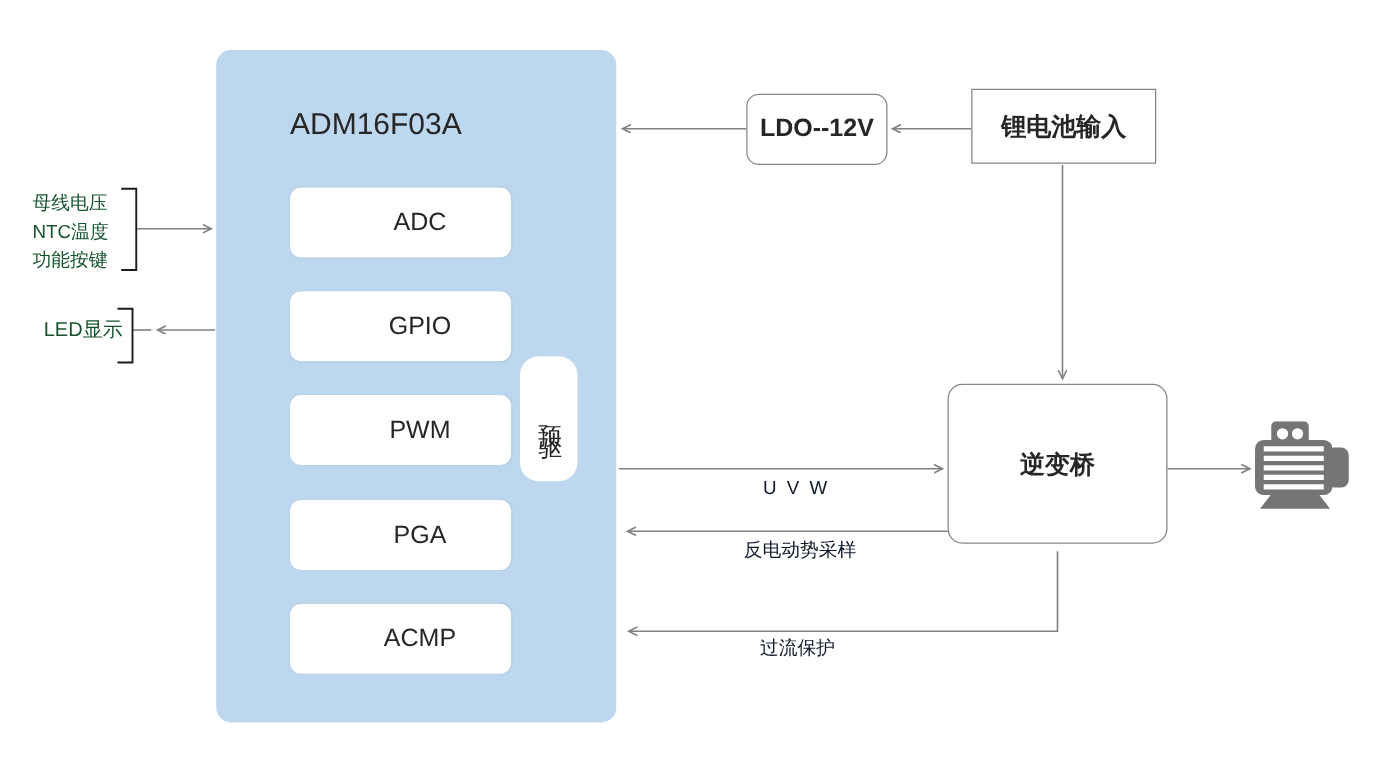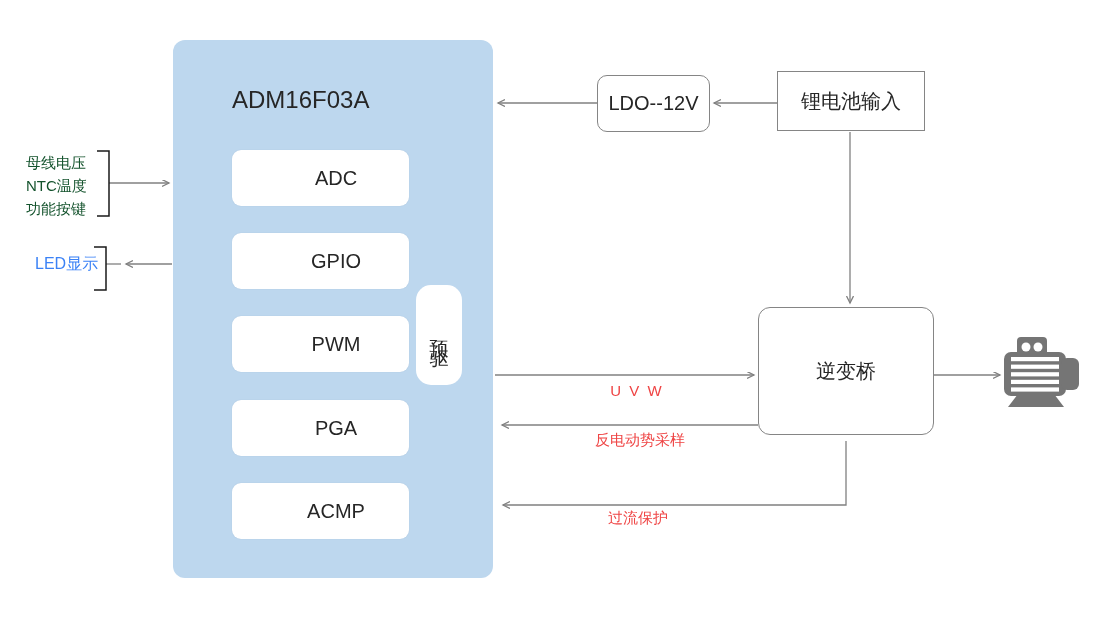--- a/index.html
+++ b/index.html
@@ -68,43 +68,44 @@
   
   .outline-box {
     background: #ffffff;
     border: 1.4px solid #858585;
     display: flex;
     align-items: center;
     justify-content: center;
     font-size: 20px;
     color: #262626;
     box-sizing: border-box;
+    font-weight: bold;
   }
   .ldo-box { left: 597px; top: 75px; width: 113px; height: 57px; border-radius: 10px; }
   .battery-box { left: 777px; top: 71px; width: 148px; height: 60px; border-radius: 0; }
   .inverter-box { left: 758px; top: 307px; width: 176px; height: 128px; border-radius: 12px; }
   
   .input-labels {
     left: 26px; top: 151px;
     width: 78px;
     font-size: 15px;
     line-height: 23px;
     color: #14532d;
     white-space: nowrap;
   }
   .led-label {
     left: 35px; top: 254px;
     font-size: 16px;
-    color: #3b82f6;
+    color: #14532d;
     white-space: nowrap;
   }
   
   .signal-label {
     font-size: 15px;
-    color: #ef4444;
+    color: #0f172a;
     text-align: center;
     white-space: nowrap;
   }
   .uvw-label { left: 577px; top: 382px; width: 120px; letter-spacing: 2px; }
   .bemf-label { left: 555px; top: 431px; width: 170px; }
   .ocp-label { left: 578px; top: 509px; width: 120px; }
   .motor-wrap { left: 1004px; top: 337px; width: 76px; height: 71px; }
 </style>
 </head>
 <body>

